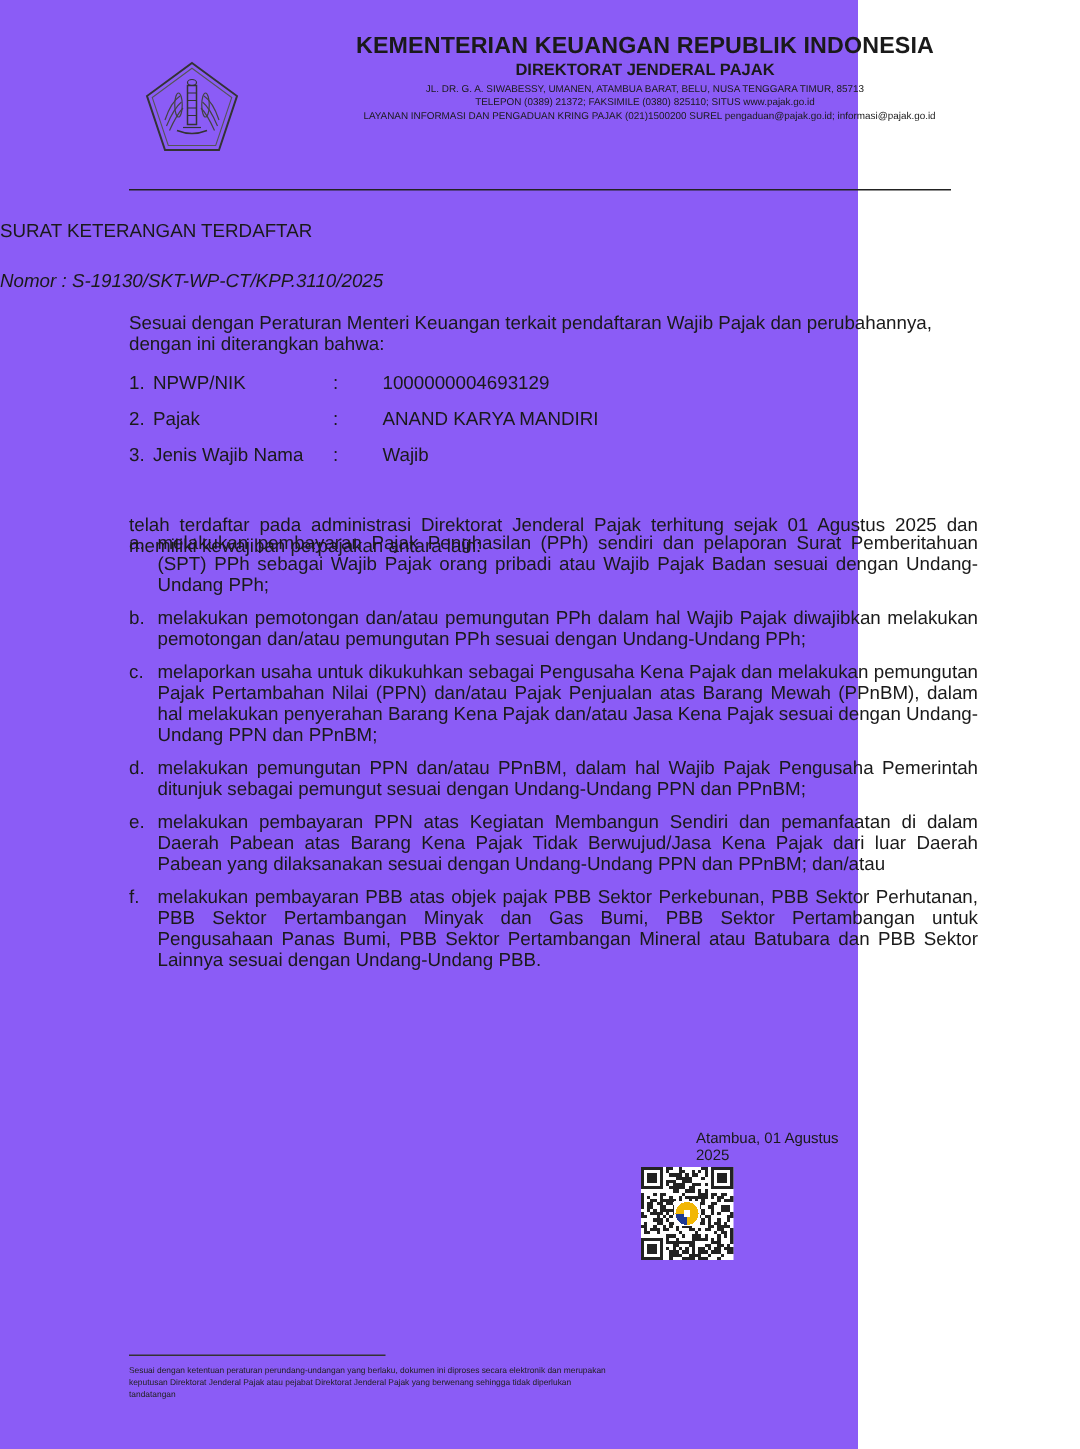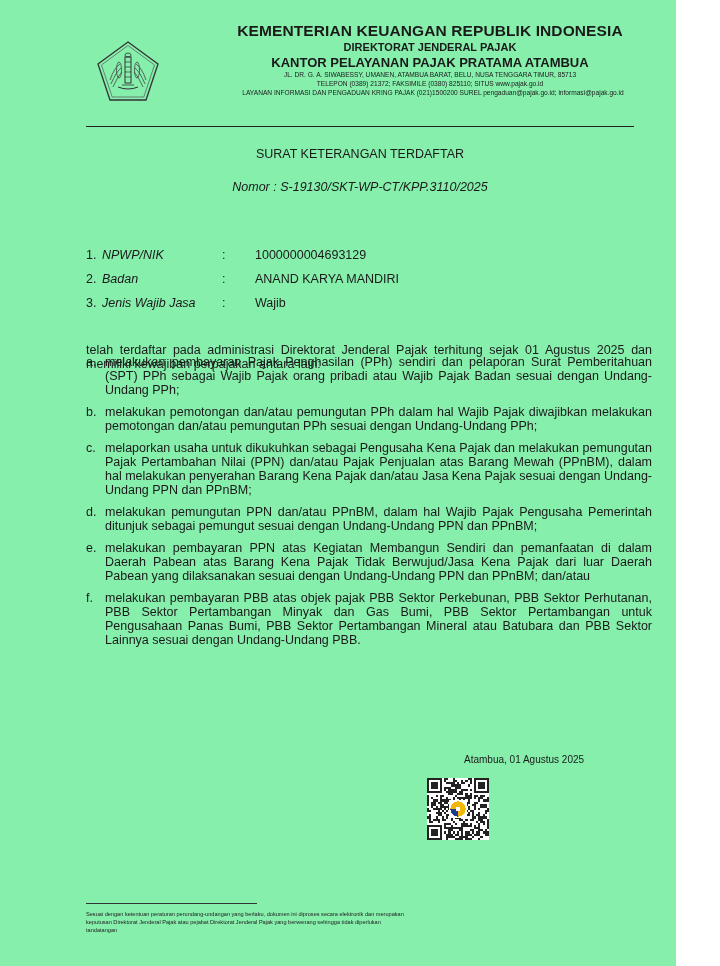--- a/index.html
+++ b/index.html
@@ -1,43 +1,43 @@
 <!DOCTYPE html>
 <html><head>
   <meta charset="utf-8">
   <style>
     html, body { margin: 0; padding: 0; background: #ffffff; }
     body {
       width: 720px; height: 966px; position: relative; overflow: hidden;
       font-family: "Liberation Sans", sans-serif; color: #1a1a1a;
     }
-    .page { position: absolute; left: 0; top: 0; width: 676px; height: 966px; background: #86efac; }
+    .page { position: absolute; left: 0; top: 0; width: 572px; height: 966px; background: #8b5cf6; }
 
     
     .logo { position: absolute; left: 96px; top: 40px; width: 64px; height: 62px; }
     .kop { position: absolute; left: 170px; top: 22px; width: 520px; text-align: center; }
     .kop .l1 { font-weight: bold; font-size: 15.5px; line-height: 18px; letter-spacing: 0.1px; }
     .kop .l2 { font-weight: bold; font-size: 11px; line-height: 15px; }
     .kop .l3 { font-weight: bold; font-size: 12.5px; line-height: 15px; }
     .kop .l4 { font-weight: bold; font-size: 13px; line-height: 15px; }
     .kop .addr { font-size: 6.6px; line-height: 9px; }
     .kop .addr.last { margin-left: -6px; margin-right: -12px; }
     .rule { position: absolute; left: 86px; top: 126px; width: 548px; height: 0; border-top: 1.2px solid #222; }
 
     
-    .title { position: absolute; left: 0; width: 720px; text-align: center; font-size: 12.5px; }
+    .title { position: absolute; left: 0; width: 720px; font-size: 12.5px; }
     .title.t1 { top: 147px; }
     .title.t2 { top: 180px; font-style: italic; }
 
     
     .body { position: absolute; left: 86px; width: 566px; font-size: 12.5px; line-height: 14px; }
     .intro { top: 208px; }
     .idrow { position: absolute; left: 86px; font-size: 12.5px; height: 16px; }
     .idrow .num { position: absolute; left: 0; width: 14px; }
-    .idrow .lab { position: absolute; left: 16px; width: 130px; white-space: nowrap; font-style: italic; }
+    .idrow .lab { position: absolute; left: 16px; width: 130px; white-space: nowrap; }
     .idrow .colon { position: absolute; left: 136px; }
     .idrow .val { position: absolute; left: 169px; white-space: nowrap; }
     .r1 { top: 248px; } .r2 { top: 272px; } .r3 { top: 296px; }
 
     .p2 { top: 343px; text-align: justify; }
     .oblist { position: absolute; left: 86px; top: 355px; width: 566px; font-size: 12.5px; line-height: 14px; }
     .ob { position: relative; padding-left: 19px; text-align: justify; margin-bottom: 8px; }
     .ob .mk { position: absolute; left: 0; top: 0; }
     .closing { top: 681px; text-align: justify; }
 
@@ -71,46 +71,46 @@
     <ellipse cx="32" cy="15" rx="3" ry="2" fill="none" stroke="#333" stroke-width="0.8"></ellipse>
     <ellipse cx="23" cy="30" rx="2.5" ry="8" fill="none" stroke="#444" stroke-width="0.8"></ellipse>
     <ellipse cx="41" cy="30" rx="2.5" ry="8" fill="none" stroke="#444" stroke-width="0.8"></ellipse>
     <path d="M22,47 Q32,51 42,47" fill="none" stroke="#333" stroke-width="1"></path>
     <line x1="26" y1="45" x2="38" y2="45" stroke="#333" stroke-width="0.8"></line>
   </svg>
 
   <div class="kop">
     <div class="l1">KEMENTERIAN KEUANGAN REPUBLIK INDONESIA</div>
     <div class="l2">DIREKTORAT JENDERAL PAJAK</div>
-    <div class="l4">KANTOR PELAYANAN PAJAK PRATAMA ATAMBUA</div>
     <div class="addr">JL. DR. G. A. SIWABESSY, UMANEN, ATAMBUA BARAT, BELU, NUSA TENGGARA TIMUR, 85713</div>
     <div class="addr">TELEPON (0389) 21372; FAKSIMILE (0380) 825110; SITUS www.pajak.go.id</div>
     <div class="addr last">LAYANAN INFORMASI DAN PENGADUAN KRING PAJAK (021)1500200 SUREL pengaduan@pajak.go.id; informasi@pajak.go.id</div>
   </div>
   <div class="rule"></div>
 
   <div class="title t1">SURAT KETERANGAN TERDAFTAR</div>
   <div class="title t2">Nomor : S-19130/SKT-WP-CT/KPP.3110/2025</div>
 
+  <div class="body intro">Sesuai dengan Peraturan Menteri Keuangan terkait pendaftaran Wajib Pajak dan perubahannya, dengan ini diterangkan bahwa:</div>
 
   <div class="idrow r1">
     <span class="num">1.</span>
     <span class="lab">NPWP/NIK</span>
     <span class="colon">:</span>
     <span class="val">1000000004693129</span>
   </div>
   <div class="idrow r2">
     <span class="num">2.</span>
-    <span class="lab">Badan</span>
+    <span class="lab">Pajak</span>
     <span class="colon">:</span>
     <span class="val">ANAND KARYA MANDIRI</span>
   </div>
   <div class="idrow r3">
     <span class="num">3.</span>
-    <span class="lab">Jenis Wajib Jasa</span>
+    <span class="lab">Jenis Wajib Nama</span>
     <span class="colon">:</span>
     <span class="val">Wajib</span>
   </div>
 
   <div class="body p2">telah terdaftar pada administrasi Direktorat Jenderal Pajak terhitung sejak 01 Agustus 2025 dan memiliki kewajiban perpajakan antara lain:</div>
 
   <div class="oblist">
     <div class="ob">
       <span class="mk">a.</span>
       <span>melakukan pembayaran Pajak Penghasilan (PPh) sendiri dan pelaporan Surat Pemberitahuan (SPT) PPh sebagai Wajib Pajak orang pribadi atau Wajib Pajak Badan sesuai dengan Undang-Undang PPh;</span>

